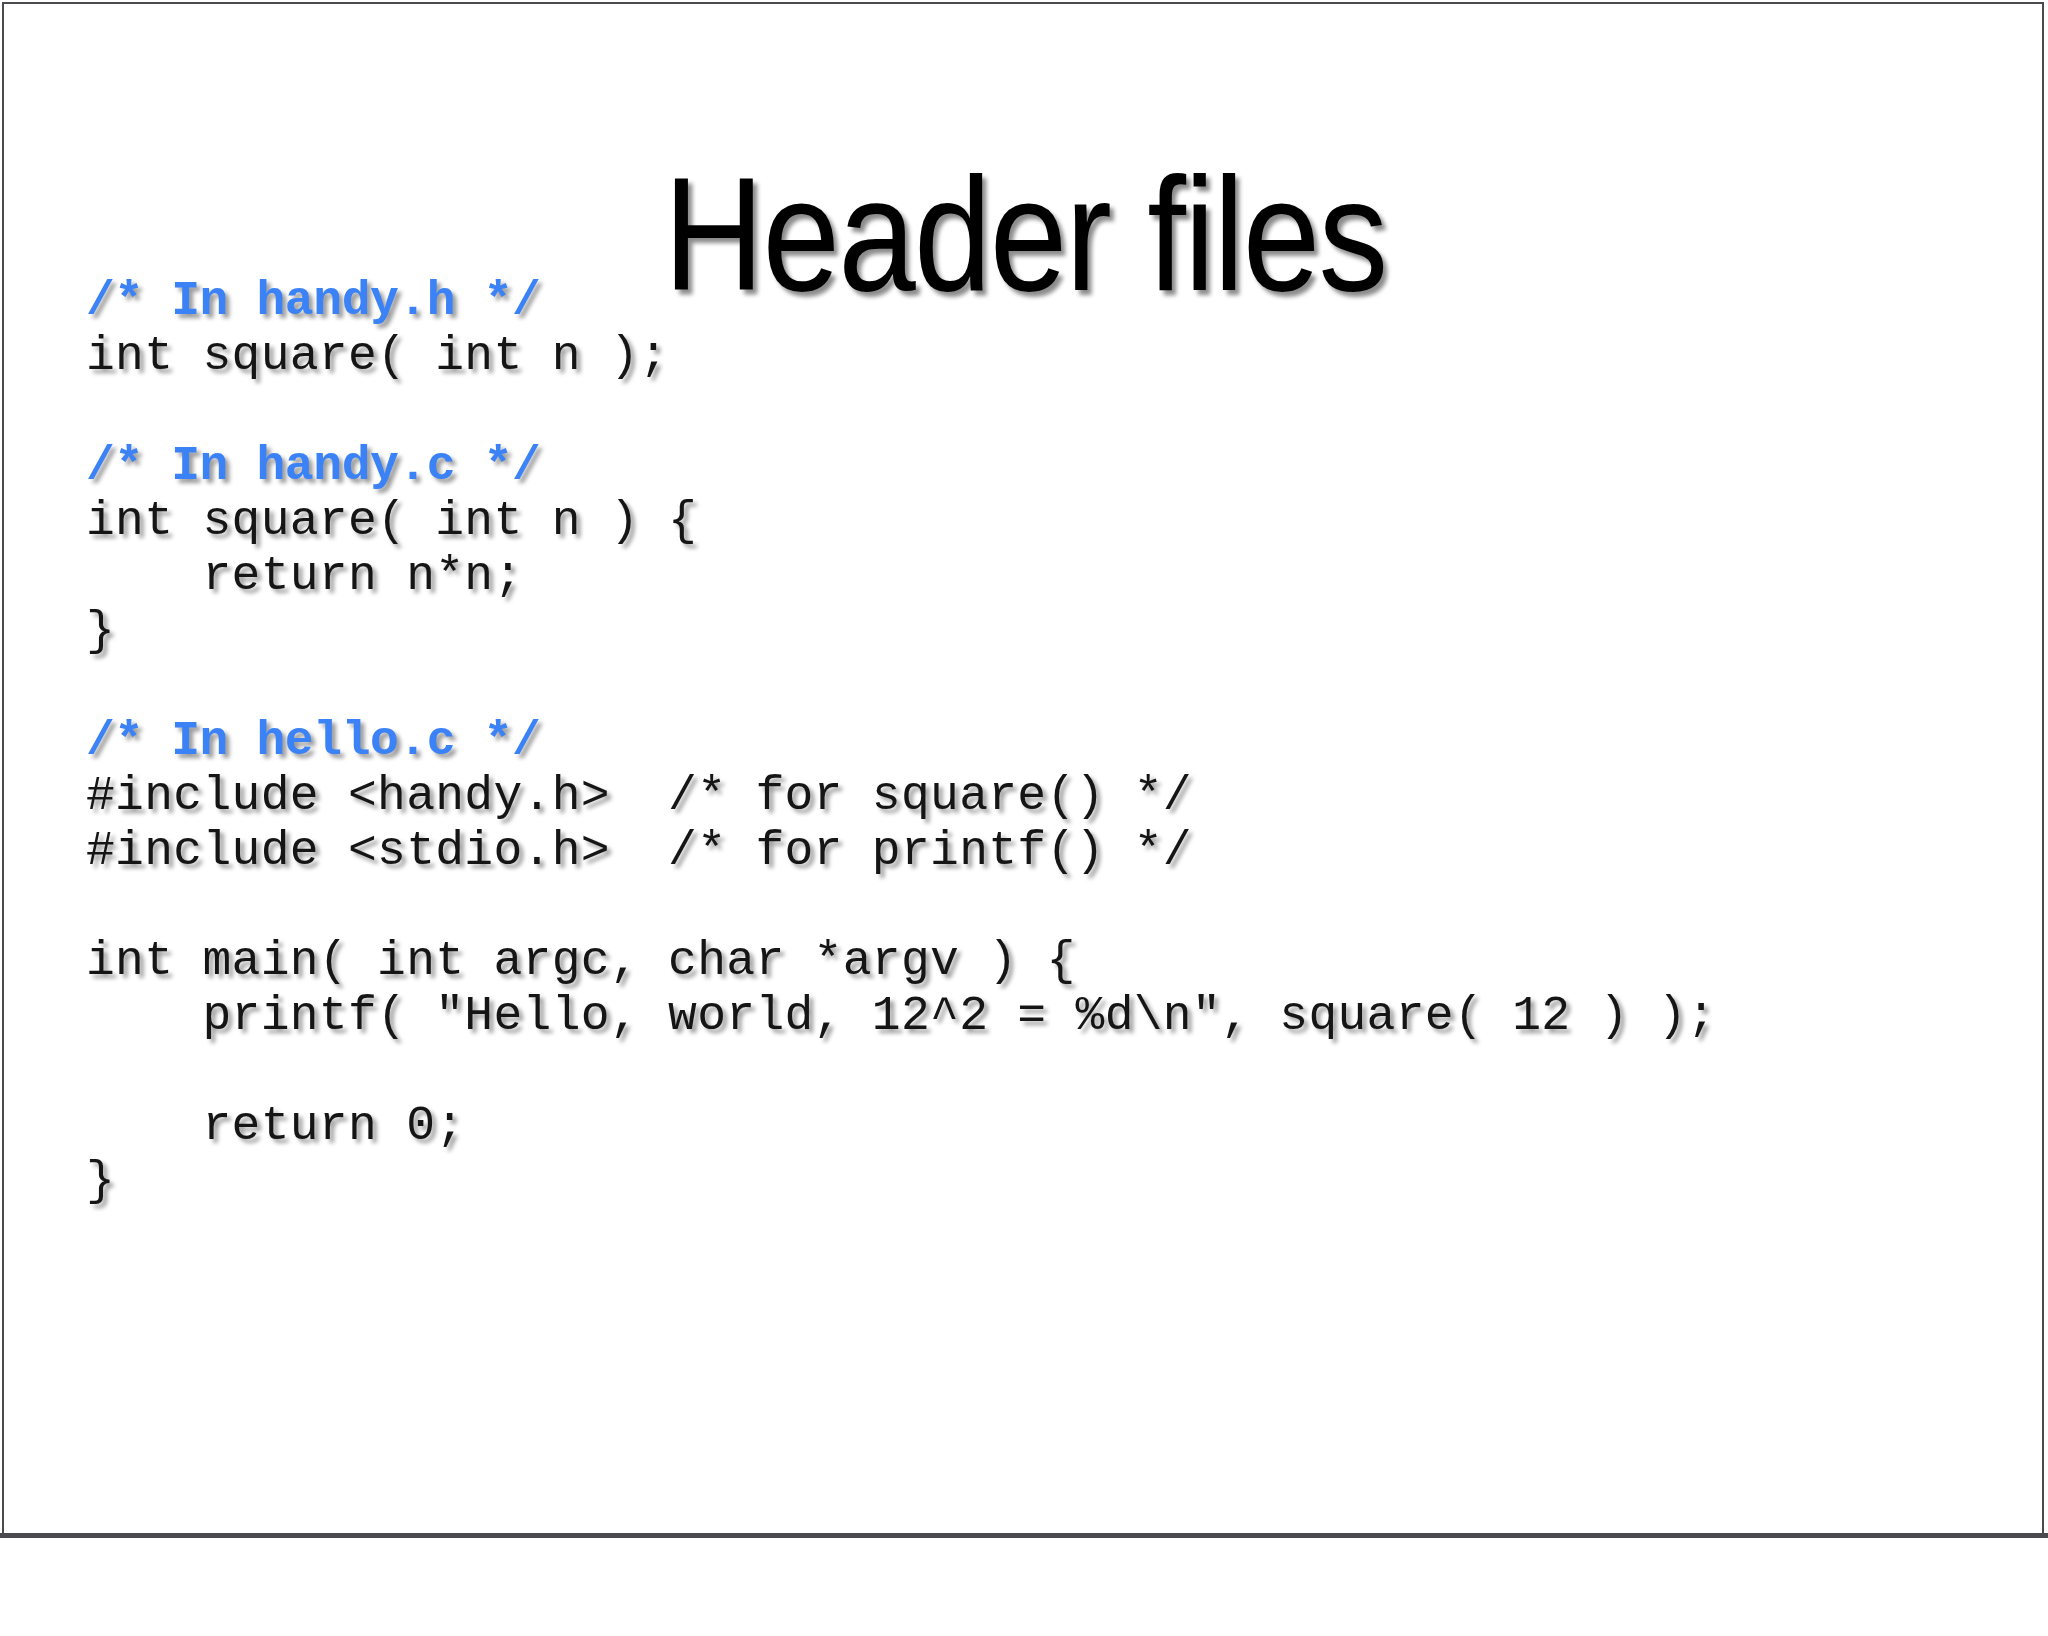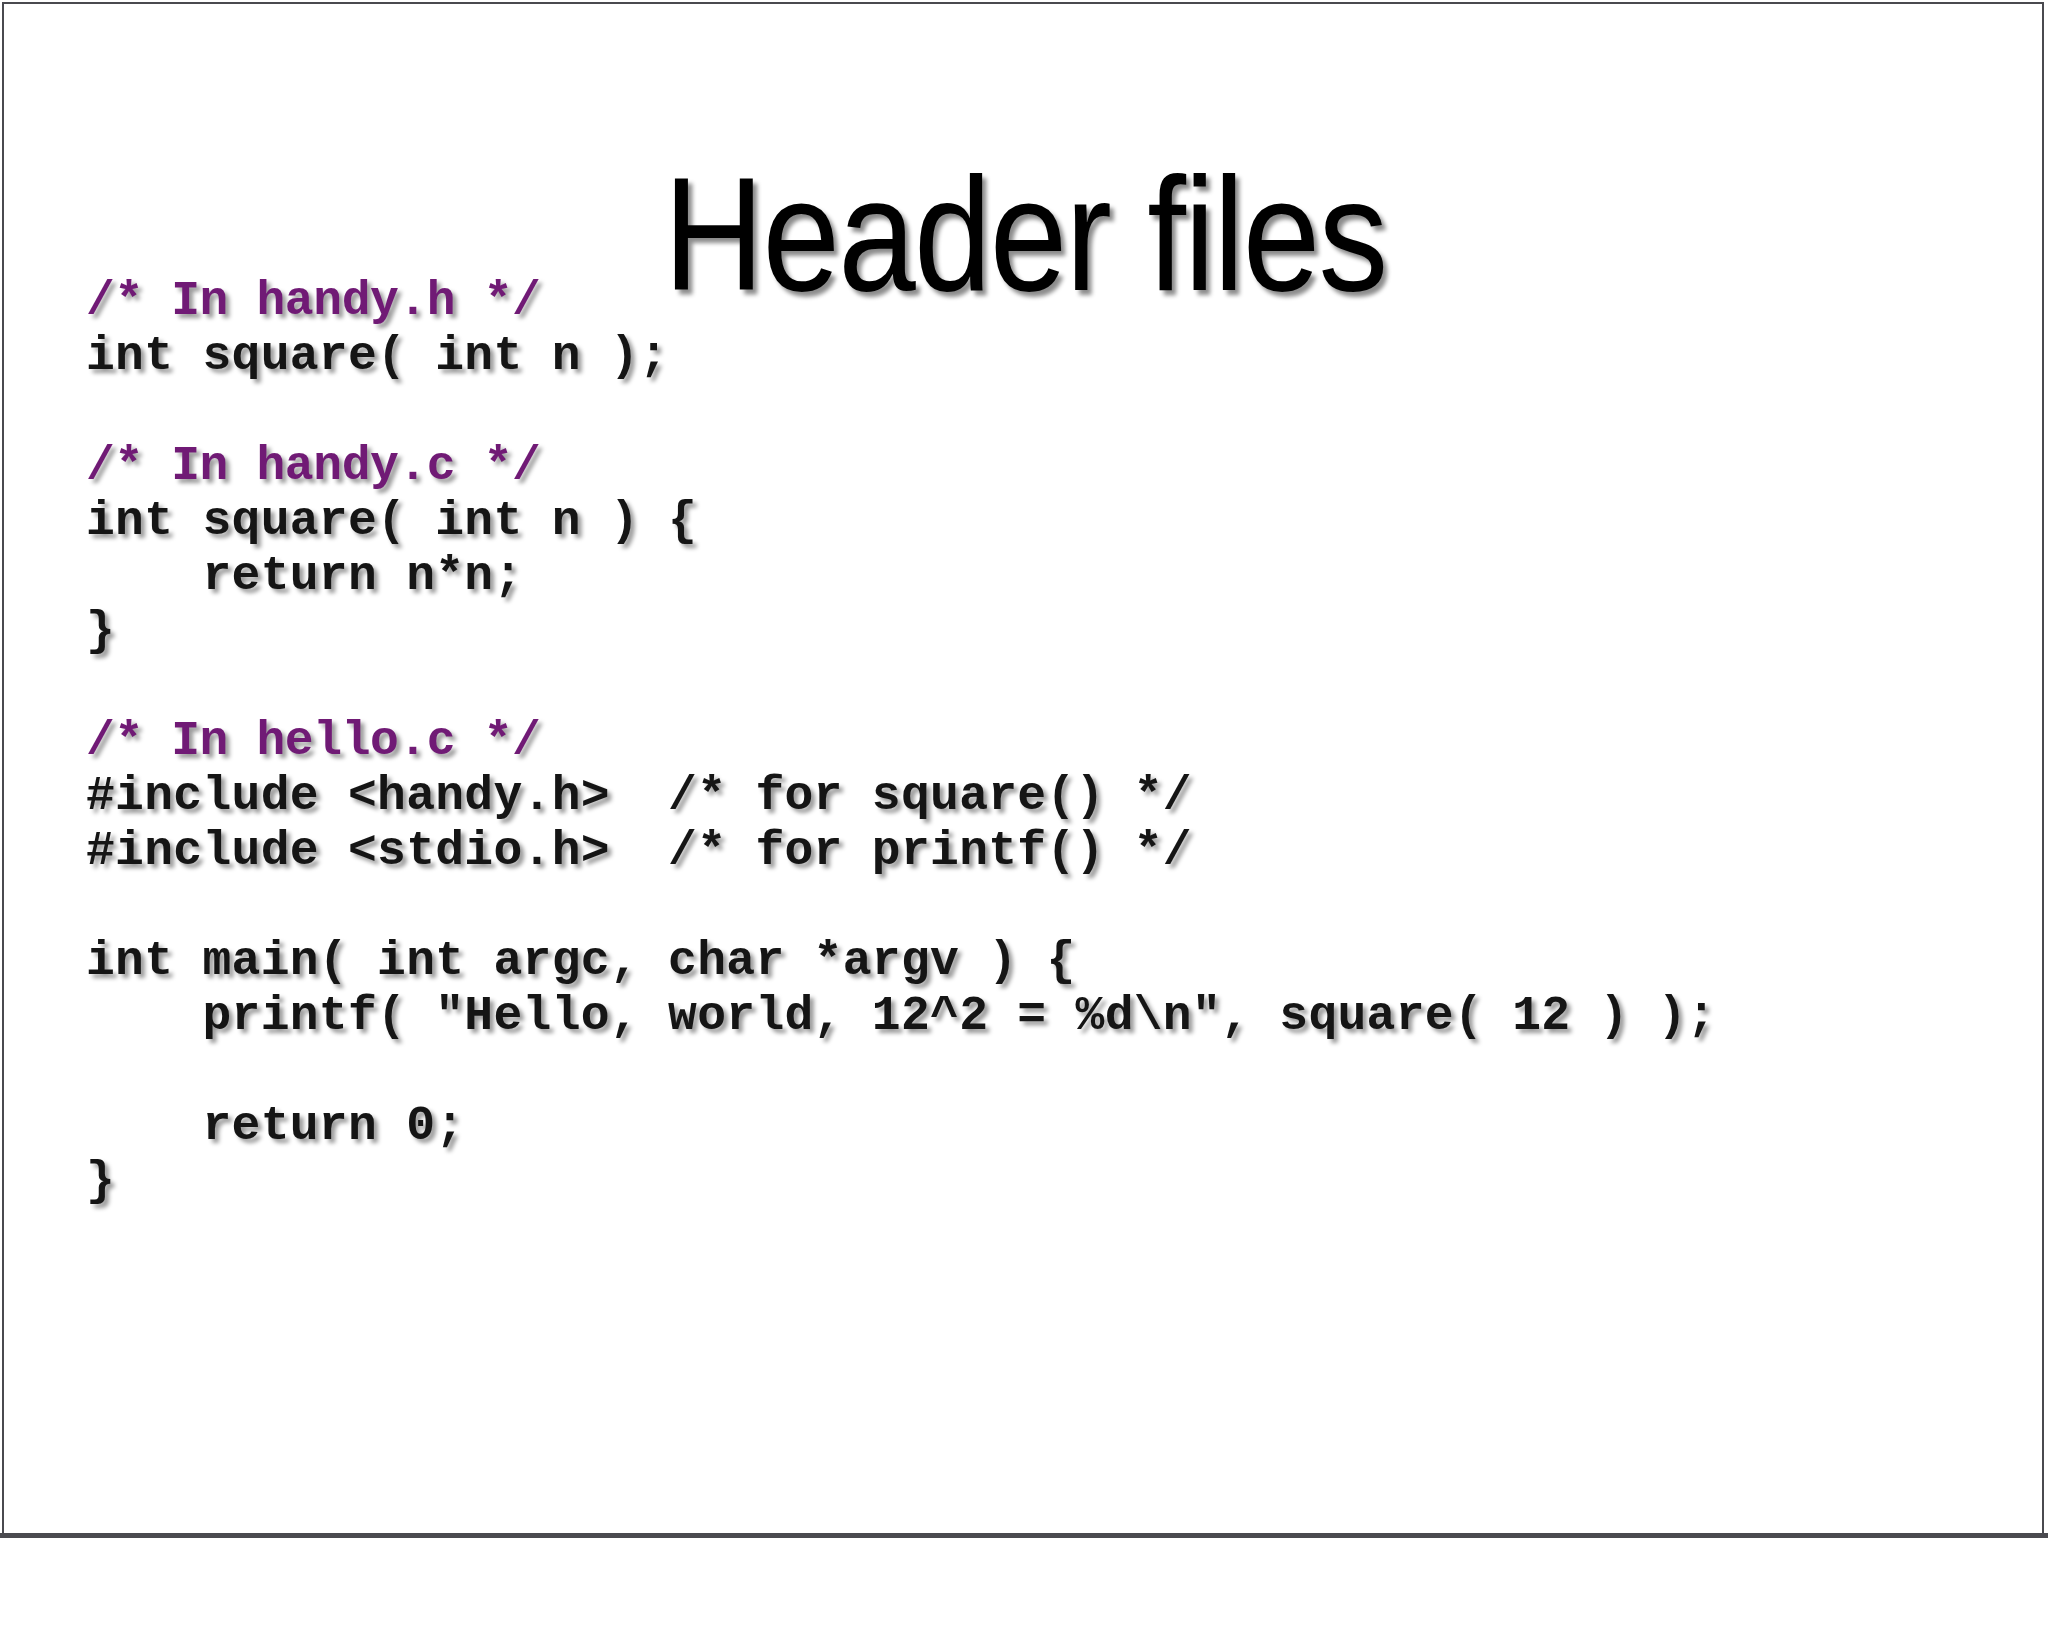--- a/index.html
+++ b/index.html
@@ -83,26 +83,25 @@
     color: #151515;
     white-space: pre;
     text-shadow: 4px 4px 4px rgba(0,0,0,0.40);
     letter-spacing: 0.3px;
   }
 
   .code-line {
     display: block;
     min-height: 55px;
     white-space: pre;
-    font-weight: bold;
   }
 
   .code-line.comment-head {
     font-weight: bold;
-    color: #701a75;
+    color: #3b82f6;
     letter-spacing: -0.4px;
   }
 
   .code-line.blank {
     min-height: 55px;
   }
 </style>
 </head>
 <body>
 

